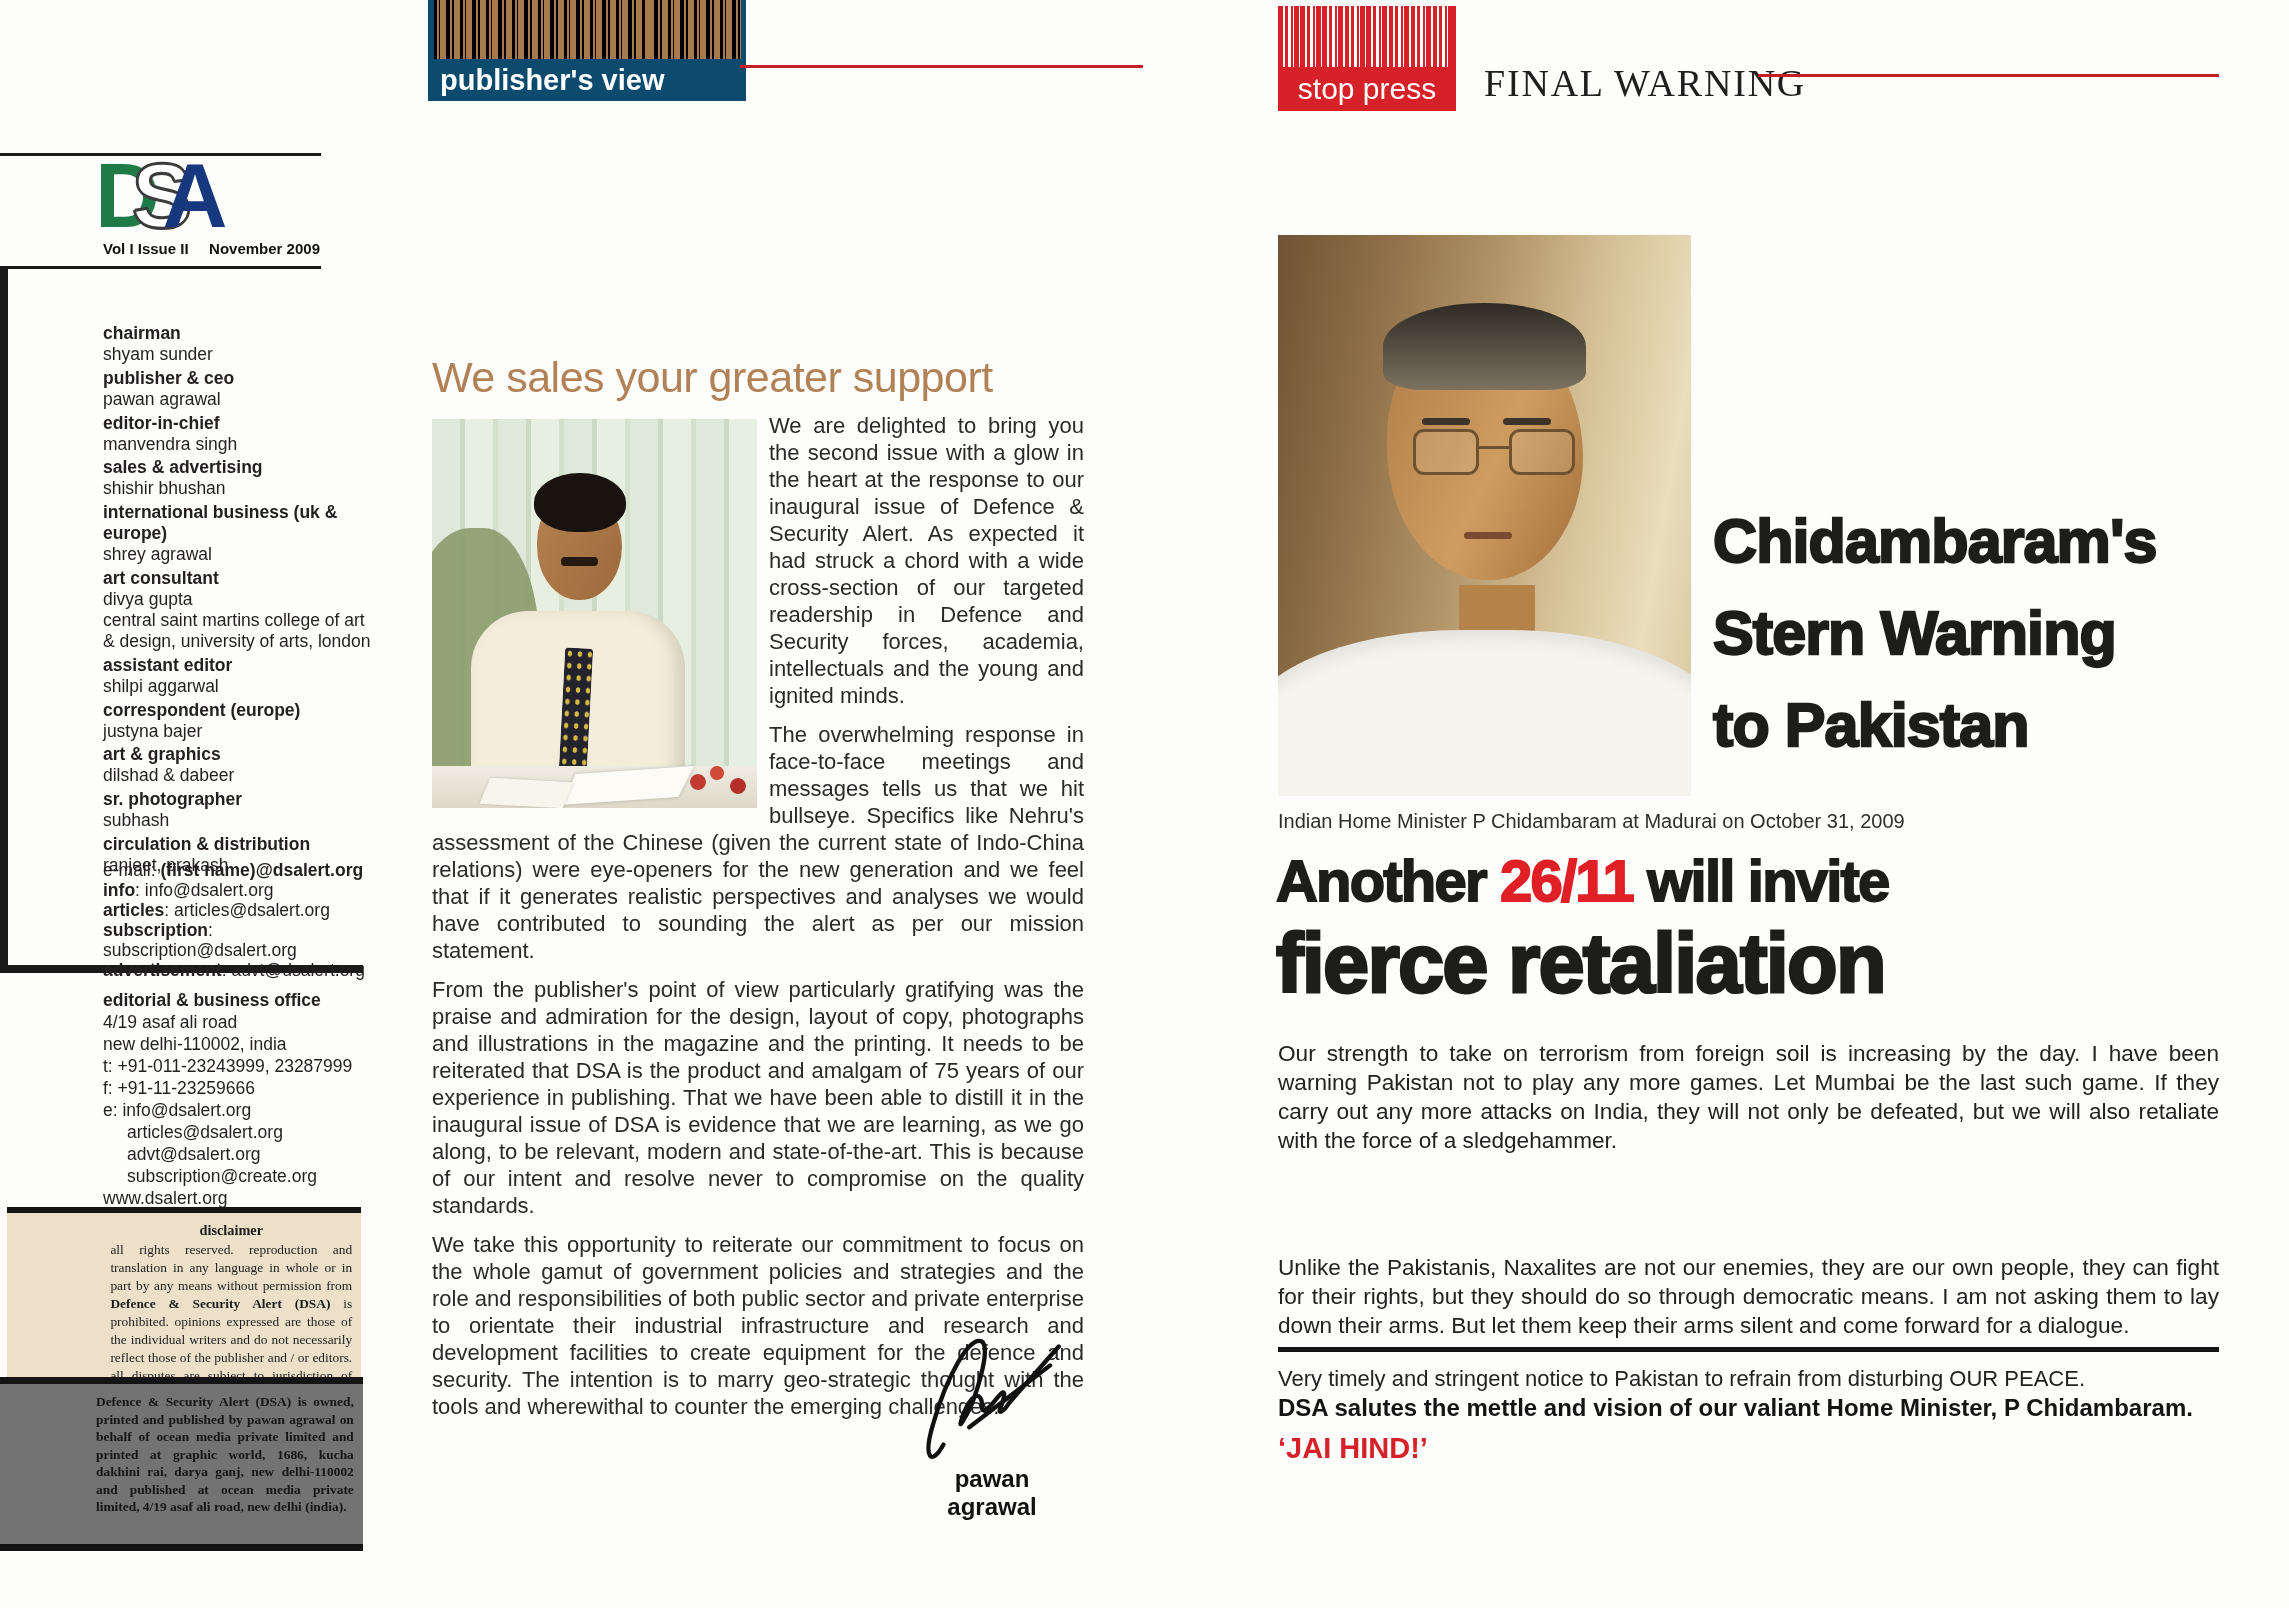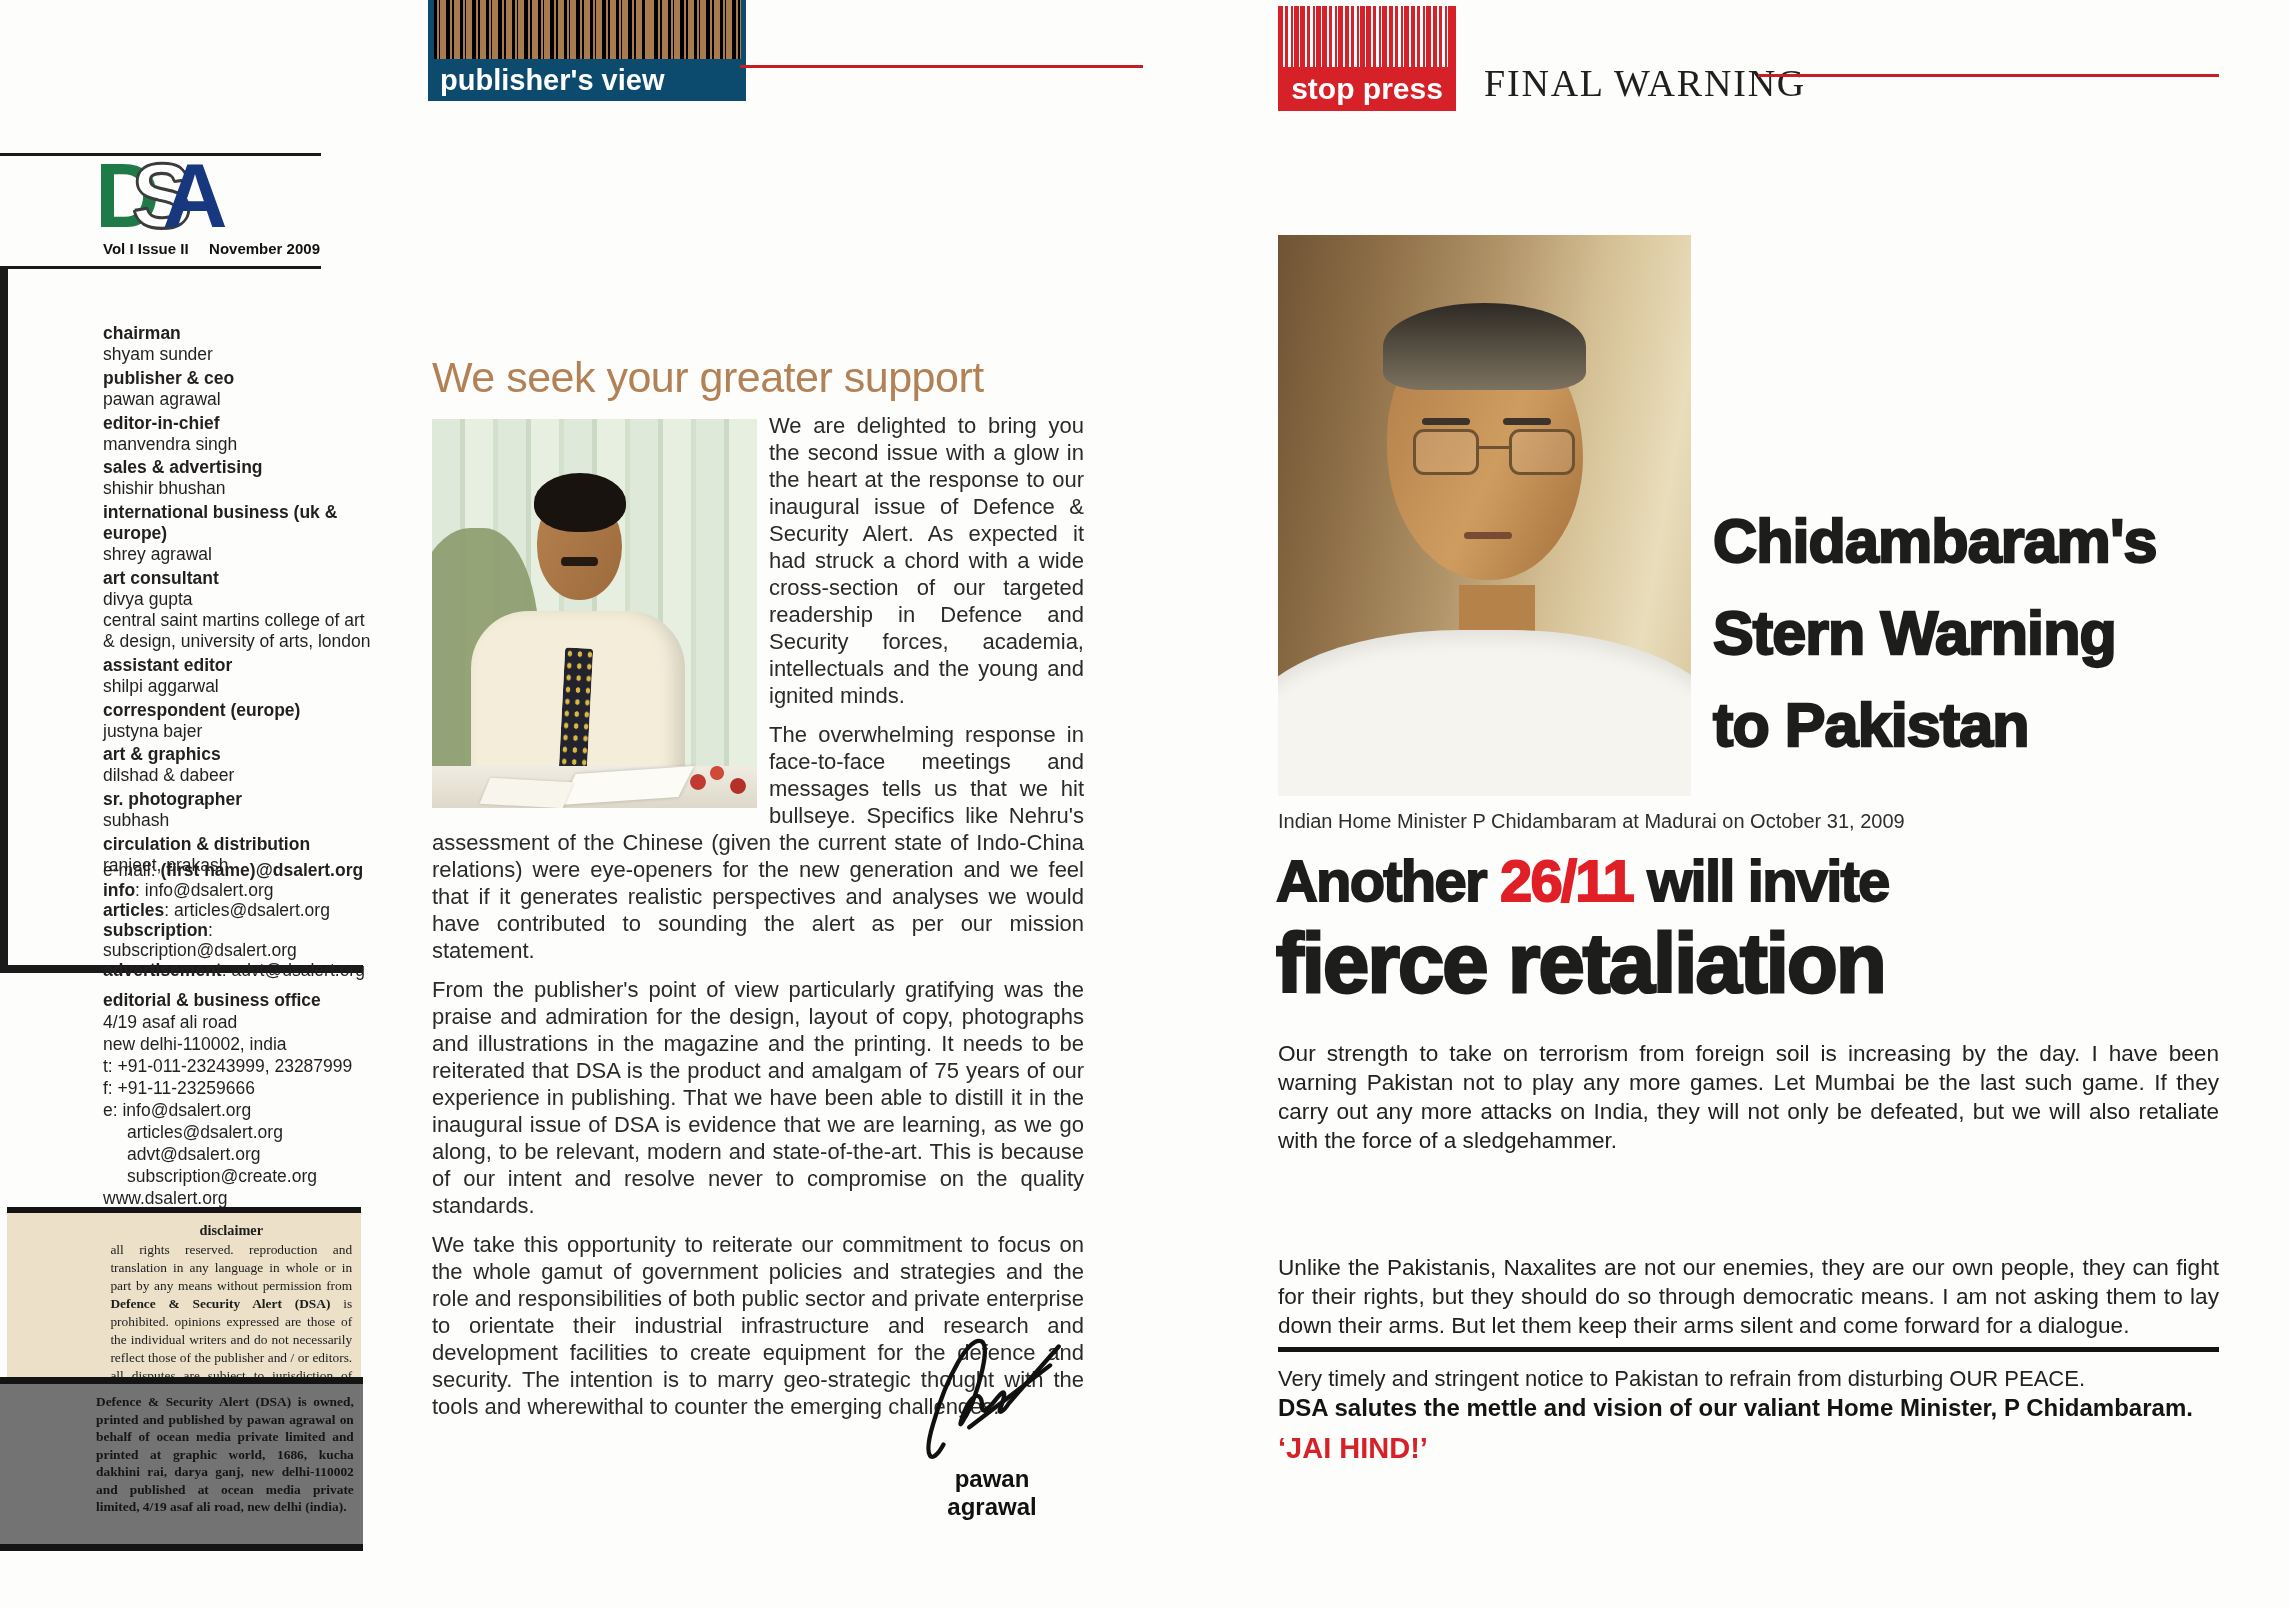--- a/index.html
+++ b/index.html
@@ -105,21 +105,21 @@
   #signature .name { font-weight:bold; font-size:24px; margin-top:1.8px; color:#111; }
 
   
   #sp-block { left:1278px; top:5.5px; width:178px; height:105px; background:#d62128; }
   #sp-barcode { position:absolute; left:4.6px; top:0; width:169px; height:61px;
     background-color:#d62128;
     background-image:repeating-linear-gradient(90deg,
       #fff 0 1.8px, transparent 1.8px 4.6px, #fff 4.6px 8.3px, transparent 8.3px 10px,
       #fff 10px 11px, transparent 11px 15.7px, #fff 15.7px 17.5px, transparent 17.5px 22px); }
   #sp-label { position:absolute; left:0; bottom:0; width:100%; height:44px; display:flex;
-    align-items:center; justify-content:center; color:#fff; font-weight:bold; font-size:30px; }
+    align-items:center; justify-content:center; color:#fff; font-weight:normal; font-size:30px; }
   #sp-kicker { left:1484px; top:61px; font-family:"Liberation Serif", serif; font-size:38px;
     letter-spacing:1.8px; color:#1f1f1f; }
   #sp-redline { left:1758px; top:74px; width:461px; height:2.8px; background:#c51f26; }
 
   
   #chid-photo { left:1278px; top:235px; width:413px; height:561px; overflow:hidden;
     background:linear-gradient(100deg,#6f5334 0%,#8f7048 22%,#b3956a 45%,#d6c196 66%,
       #e9ddbb 85%,#d6c59c 100%); }
   .cp-neck { position:absolute; left:181px; bottom:137px; width:76px; height:74px; background:#b5824a; }
   .cp-shirt { position:absolute; left:-37px; bottom:-65px; width:489px; height:231px;
@@ -265,21 +265,21 @@
   <div class="abs" id="ownership">
     <span>Defence &amp; Security Alert (DSA) is owned, printed and published by pawan agrawal on behalf of ocean media private limited and printed at graphic world, 1686, kucha dakhini rai, darya ganj, new delhi-110002 and published at ocean media private limited, 4/19 asaf ali road, new delhi (india).</span>
   </div>
 
   <div class="abs" id="pv-block">
     <div id="pv-barcode"></div>
     <div id="pv-label">publisher's view</div>
   </div>
   <div class="abs" id="pv-redline"></div>
 
-  <div class="abs" id="pv-title">We seek your greater support</div>
+  <div class="abs" id="pv-title">We sales your greater support</div>
 
   <div class="abs" id="article">
     <div class="pub-photo">
       <div class="pp-chair"></div>
       <div class="pp-body"></div>
       <div class="pp-tie"></div>
       <div class="pp-head"></div>
       <div class="pp-hair"></div>
       <div class="pp-mustache"></div>
       <div class="pp-desk"></div>

